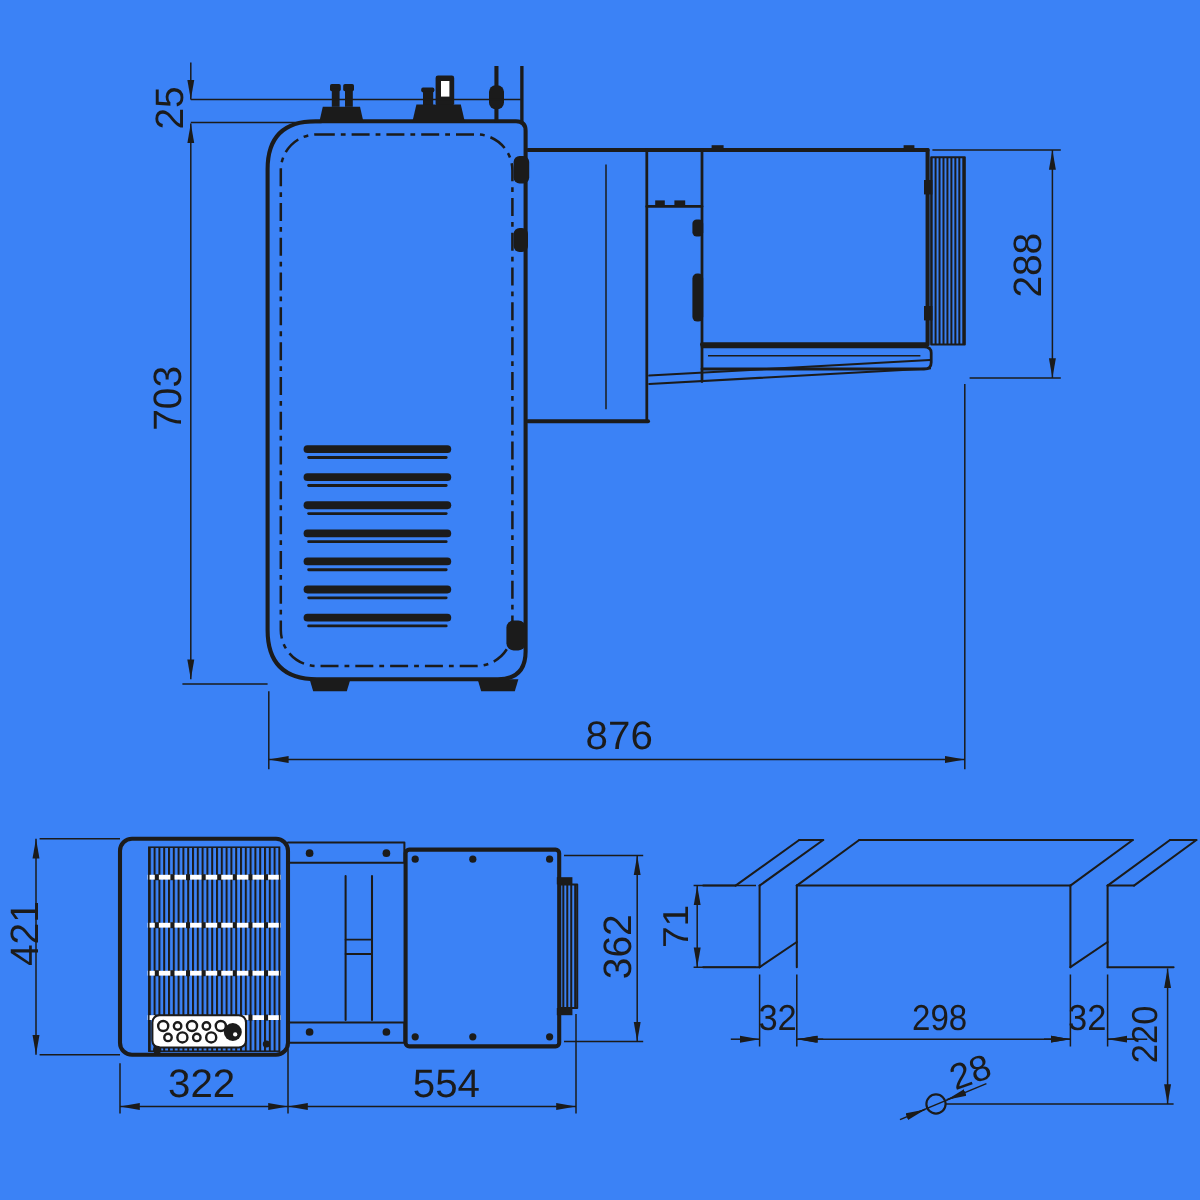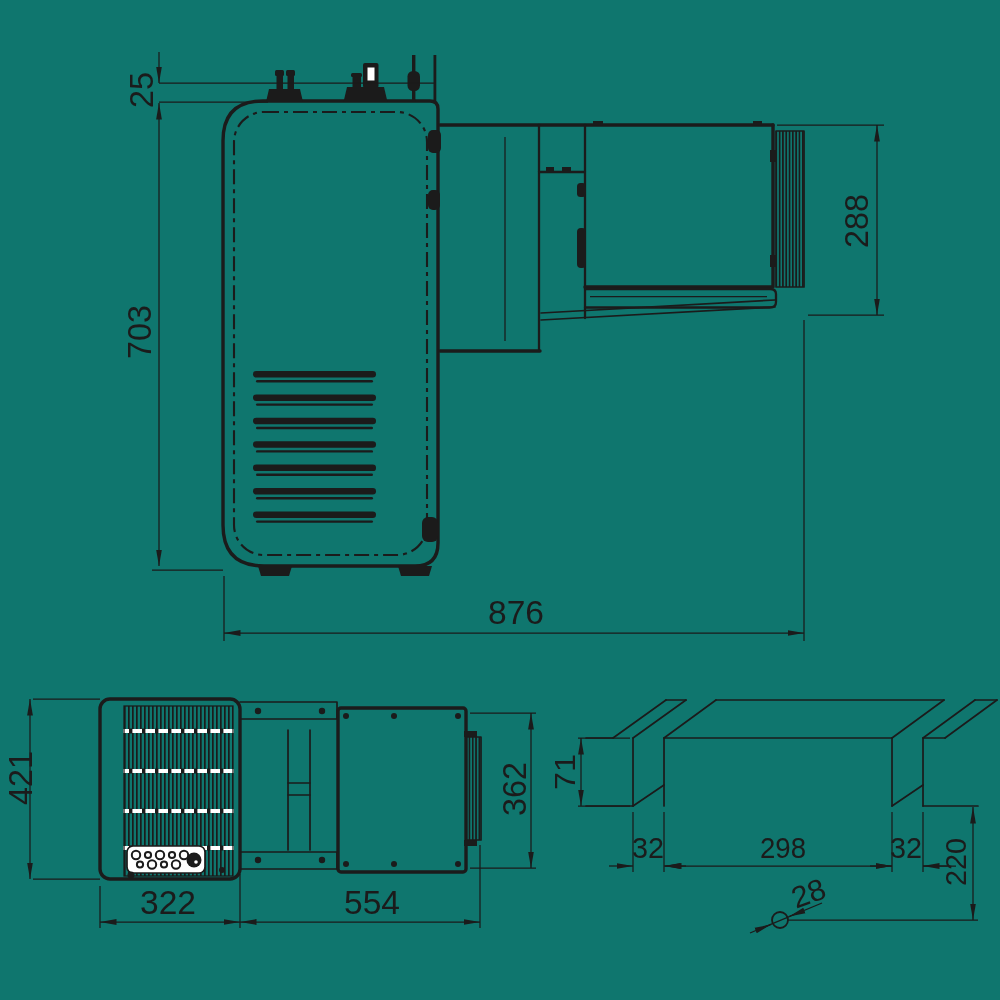--- a/index.html
+++ b/index.html
@@ -1,16 +1,16 @@
 <!DOCTYPE html>
 <html><head>
 <meta charset="utf-8">
 <style>
   html,body{margin:0;padding:0;background:#fff;}
-  #stage{position:relative;width:1000px;height:1000px;background:#0f766e;overflow:hidden;}
+  #stage{position:relative;width:1000px;height:1000px;background:#3b82f6;overflow:hidden;}
   svg{position:absolute;left:0;top:0;}
   .ol{fill:none;stroke:#1b1b1b;stroke-width:3.4;stroke-linejoin:round;stroke-linecap:round}
   .m {fill:none;stroke:#1b1b1b;stroke-width:2.3;stroke-linecap:round}
   .t {fill:none;stroke:#1b1b1b;stroke-width:1.7;stroke-linecap:round;stroke-linejoin:round}
   .d {fill:none;stroke:#1b1b1b;stroke-width:1.25}
   .dd{fill:none;stroke:#1b1b1b;stroke-width:2.1;stroke-dasharray:15 5 4 5}
   .f {fill:#1b1b1b;stroke:none}
   .w {fill:#ffffff}
   text{font-family:"Liberation Sans","DejaVu Sans",sans-serif;fill:#1b1b1b}
   .dim{font-size:33px}

